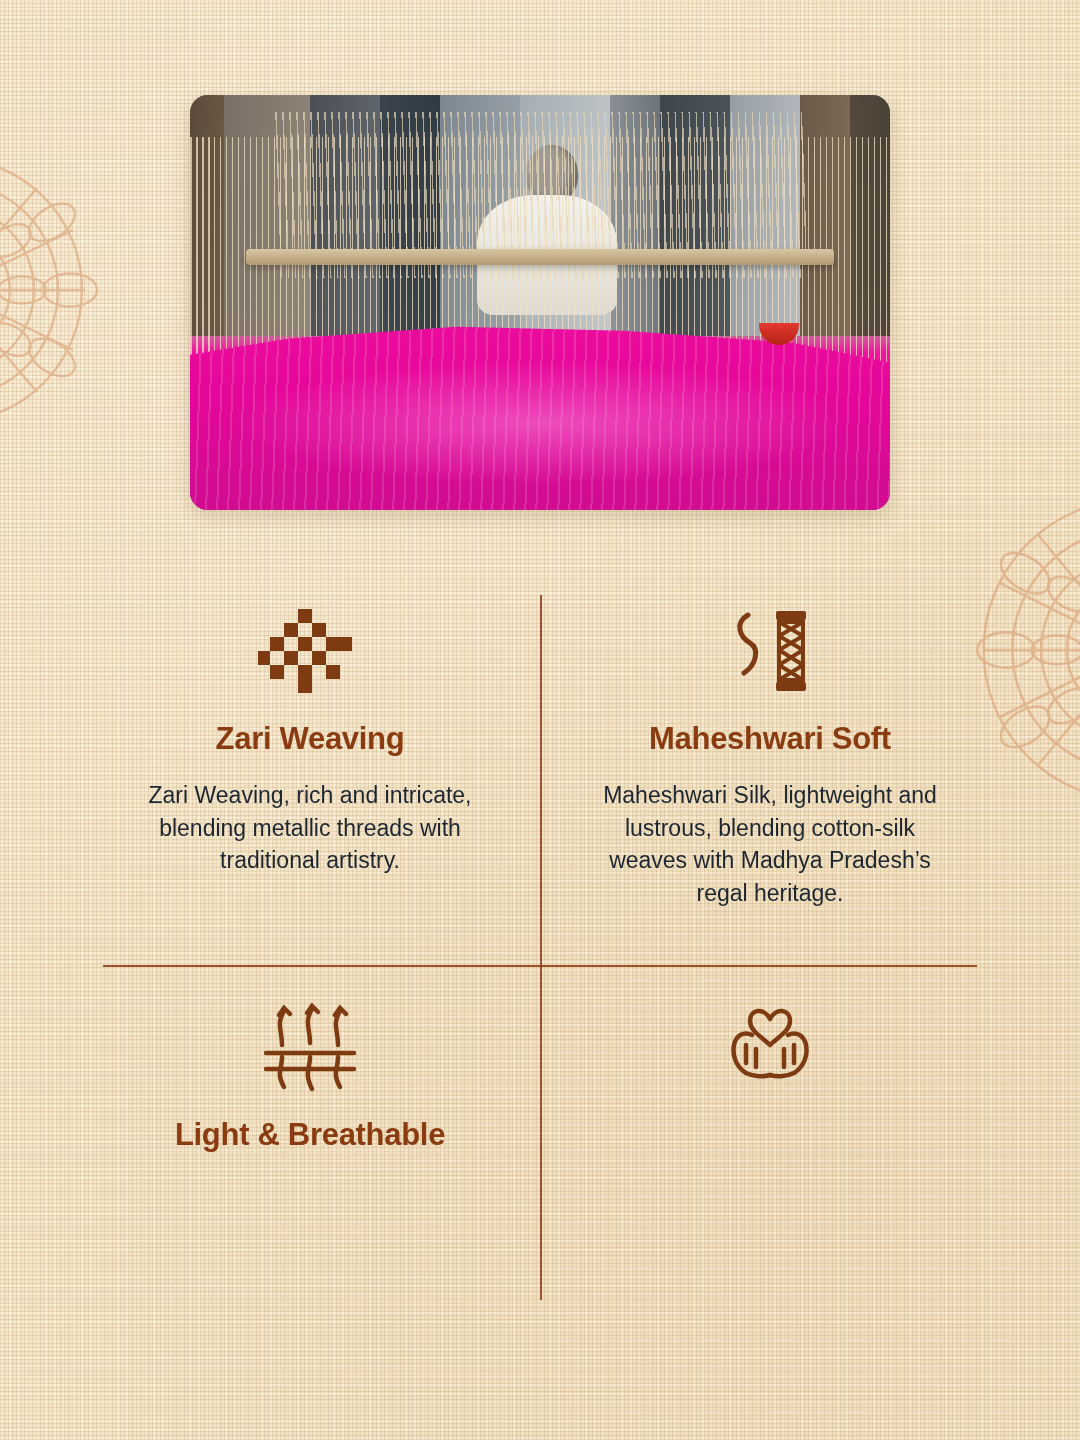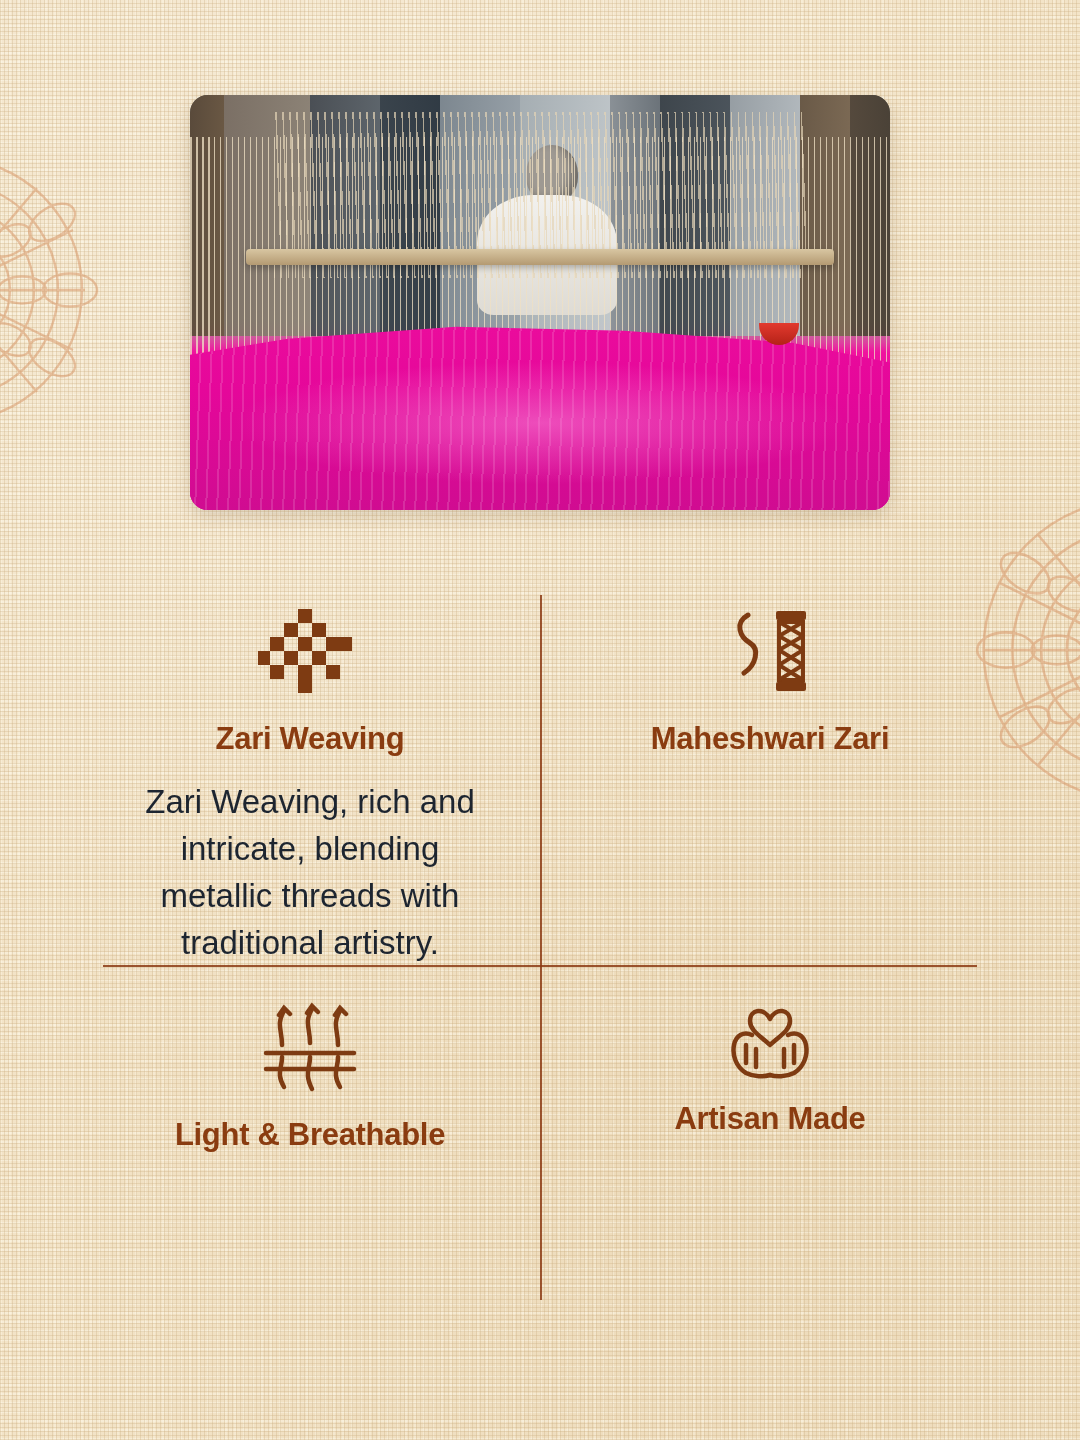--- a/index.html
+++ b/index.html
@@ -213,21 +213,21 @@
     margin-bottom: 18px;
   }
   .cell-title {
     font-size: 31px;
     font-weight: bold;
     color: #8a3c10;
     letter-spacing: -0.3px;
     margin-bottom: 22px;
   }
   .cell-body {
-    font-size: 33px;
+    font-size: 23px;
     line-height: 1.42;
     color: #1d2530;
     padding: 0 26px;
   }
   .cell-2 .cell-body, .cell-3 .cell-body { padding: 0 10px; }
 </style>
 </head>
 <body>
 
 <div class="bg-texture"></div>
@@ -344,21 +344,22 @@
           </g>
           <g stroke="#7e3b12" stroke-width="4" fill="none">
             <rect x="55" y="19" width="24" height="58"></rect>
             <path d="M55 19 L79 33 M79 19 L55 33"></path>
             <path d="M55 33 L79 47 M79 33 L55 47"></path>
             <path d="M55 47 L79 62 M79 47 L55 62"></path>
             <path d="M55 62 L79 77 M79 62 L55 77"></path>
           </g>
         </svg>
       </div>
-      <div class="cell-title">Maheshwari Zari</div>
+      <div class="cell-title">Maheshwari Soft</div>
+      <div class="cell-body">Maheshwari Silk, lightweight and lustrous, blending cotton-silk weaves with Madhya Pradesh’s regal heritage.</div>
     </div>
 
     <div class="cell cell-2">
       <div class="cell-icon">
         <svg width="104" height="100" viewBox="0 0 104 100">
           <g stroke="#7e3b12" stroke-width="4.5" fill="none" stroke-linecap="round">
             <path d="M24 46 C24 30 18 26 26 12"></path>
             <path d="M52 44 C52 28 46 24 54 10"></path>
             <path d="M80 46 C80 30 74 26 82 12"></path>
             <path d="M21 16 L26 9 L32 15"></path>
@@ -382,17 +383,16 @@
             <path d="M52 36 C46 24 32 26 32 38 C32 48 44 54 52 62 C60 54 72 48 72 38 C72 26 58 24 52 36 Z"></path>
             <path d="M34 52 C26 48 18 52 16 62 C14 72 18 84 28 90 C36 94 46 94 52 92"></path>
             <path d="M70 52 C78 48 86 52 88 62 C90 72 86 84 76 90 C68 94 58 94 52 92"></path>
             <path d="M28 62 L28 80"></path>
             <path d="M38 66 L38 84"></path>
             <path d="M76 62 L76 80"></path>
             <path d="M66 66 L66 84"></path>
           </g>
         </svg>
       </div>
-      <div class="cell-title">Artisan Made</div>
     </div>
 
   </div>
 </div>
 
 </body></html>

